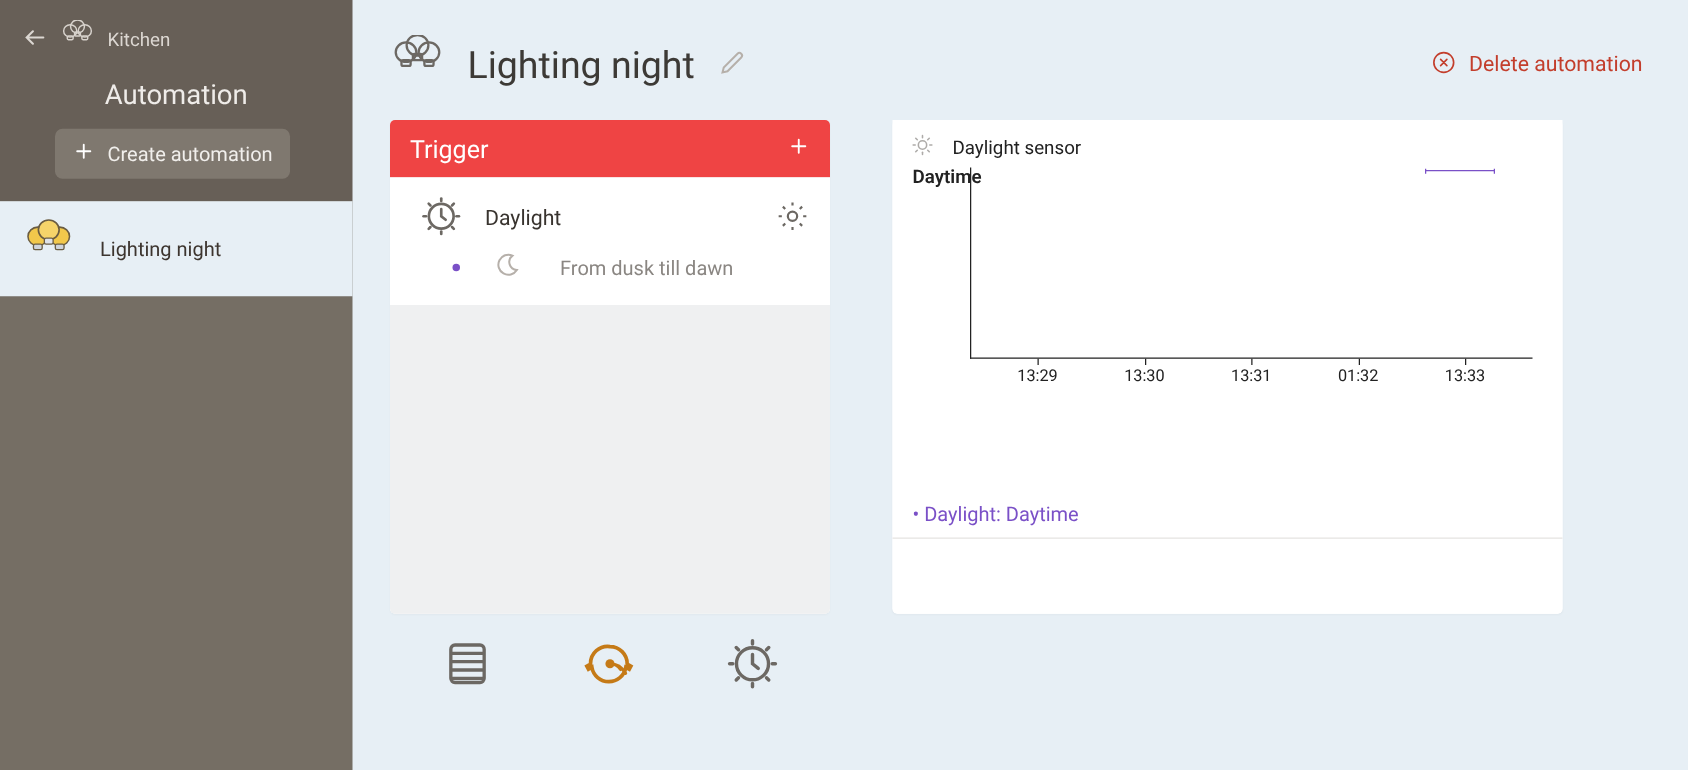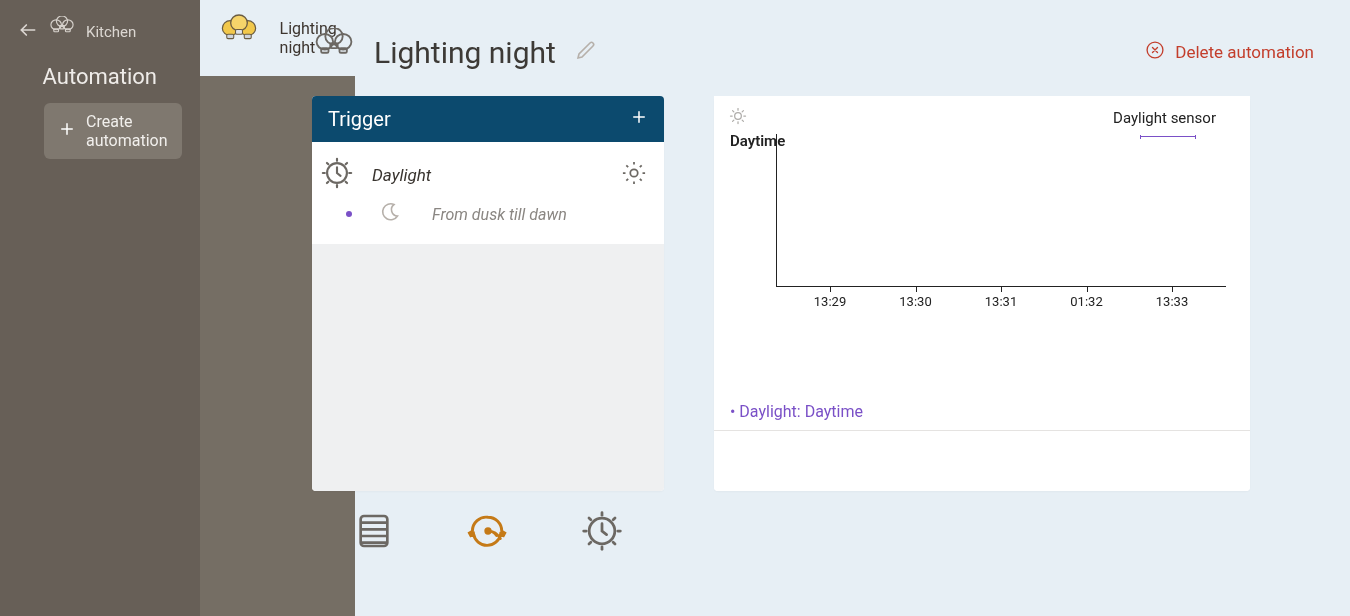--- a/index.html
+++ b/index.html
@@ -10,21 +10,21 @@
     color: #333;
     width: 1350px;
     height: 616px;
     overflow: hidden;
   }
   .app { display: flex; height: 100%; }
   
   .sidebar {
     width: 282px;
     display: flex;
-    flex-direction: row;
+    flex-direction: column;
     flex-shrink: 0;
   }
   .sidebar-top {
     background: #675f57;
     color: #e6e2df;
     padding: 16px 18px 18px;
   }
   .sb-room-row {
     display: flex;
     align-items: center;
@@ -100,39 +100,38 @@
   .panel {
     background: #fff;
     border-radius: 4px;
     display: flex;
     flex-direction: column;
     box-shadow: 0 1px 2px rgba(0,0,0,0.03);
   }
   .panel.trigger { width: 352px; height: 395px; }
   .panel.values  { width: 536px; height: 395px; }
   .panel-header {
-    background: #0c4a6e;
+    background: #ef4444;
     color: #fff;
     font-size: 20px;
     padding: 11px 16px;
     display: flex;
     align-items: flex-end;
     justify-content: space-between;
     border-radius: 4px 4px 0 0;
   }
   .panel-body { flex: 1; background: #eff0f1; border-radius: 0 0 4px 4px; }
   .panel.values .panel-body { background: #fff; padding: 10px 14px 12px; position: relative; }
   
   .trigger-item {
     background: #fff;
-    padding: 14px 16px 16px 8px;
+    padding: 14px 16px 16px 24px;
     display: flex;
     flex-direction: column;
     gap: 6px;
-    font-style: italic;
   }
   .tr-row1 {
     display: flex;
     align-items: center;
     gap: 18px;
   }
   .tr-row1 .tname { font-size: 17px; color: #39342f; flex:1; }
   .tr-row2 {
     display: flex;
     align-items: center;
@@ -151,21 +150,21 @@
   }
   .gear-slot { margin-left: auto; }
   
   .chart-top {
     display: flex;
     align-items: center;
     gap: 14px;
   }
   .chart-title {
     flex: 1;
-    text-align: right;
+    text-align: left;
     font-size: 15px;
     color: #222;
     margin-right: 20px;
   }
   .chart-area {
     position: relative;
     margin-top: 4px;
     margin-left: 48px;
     height: 175px;
   }

